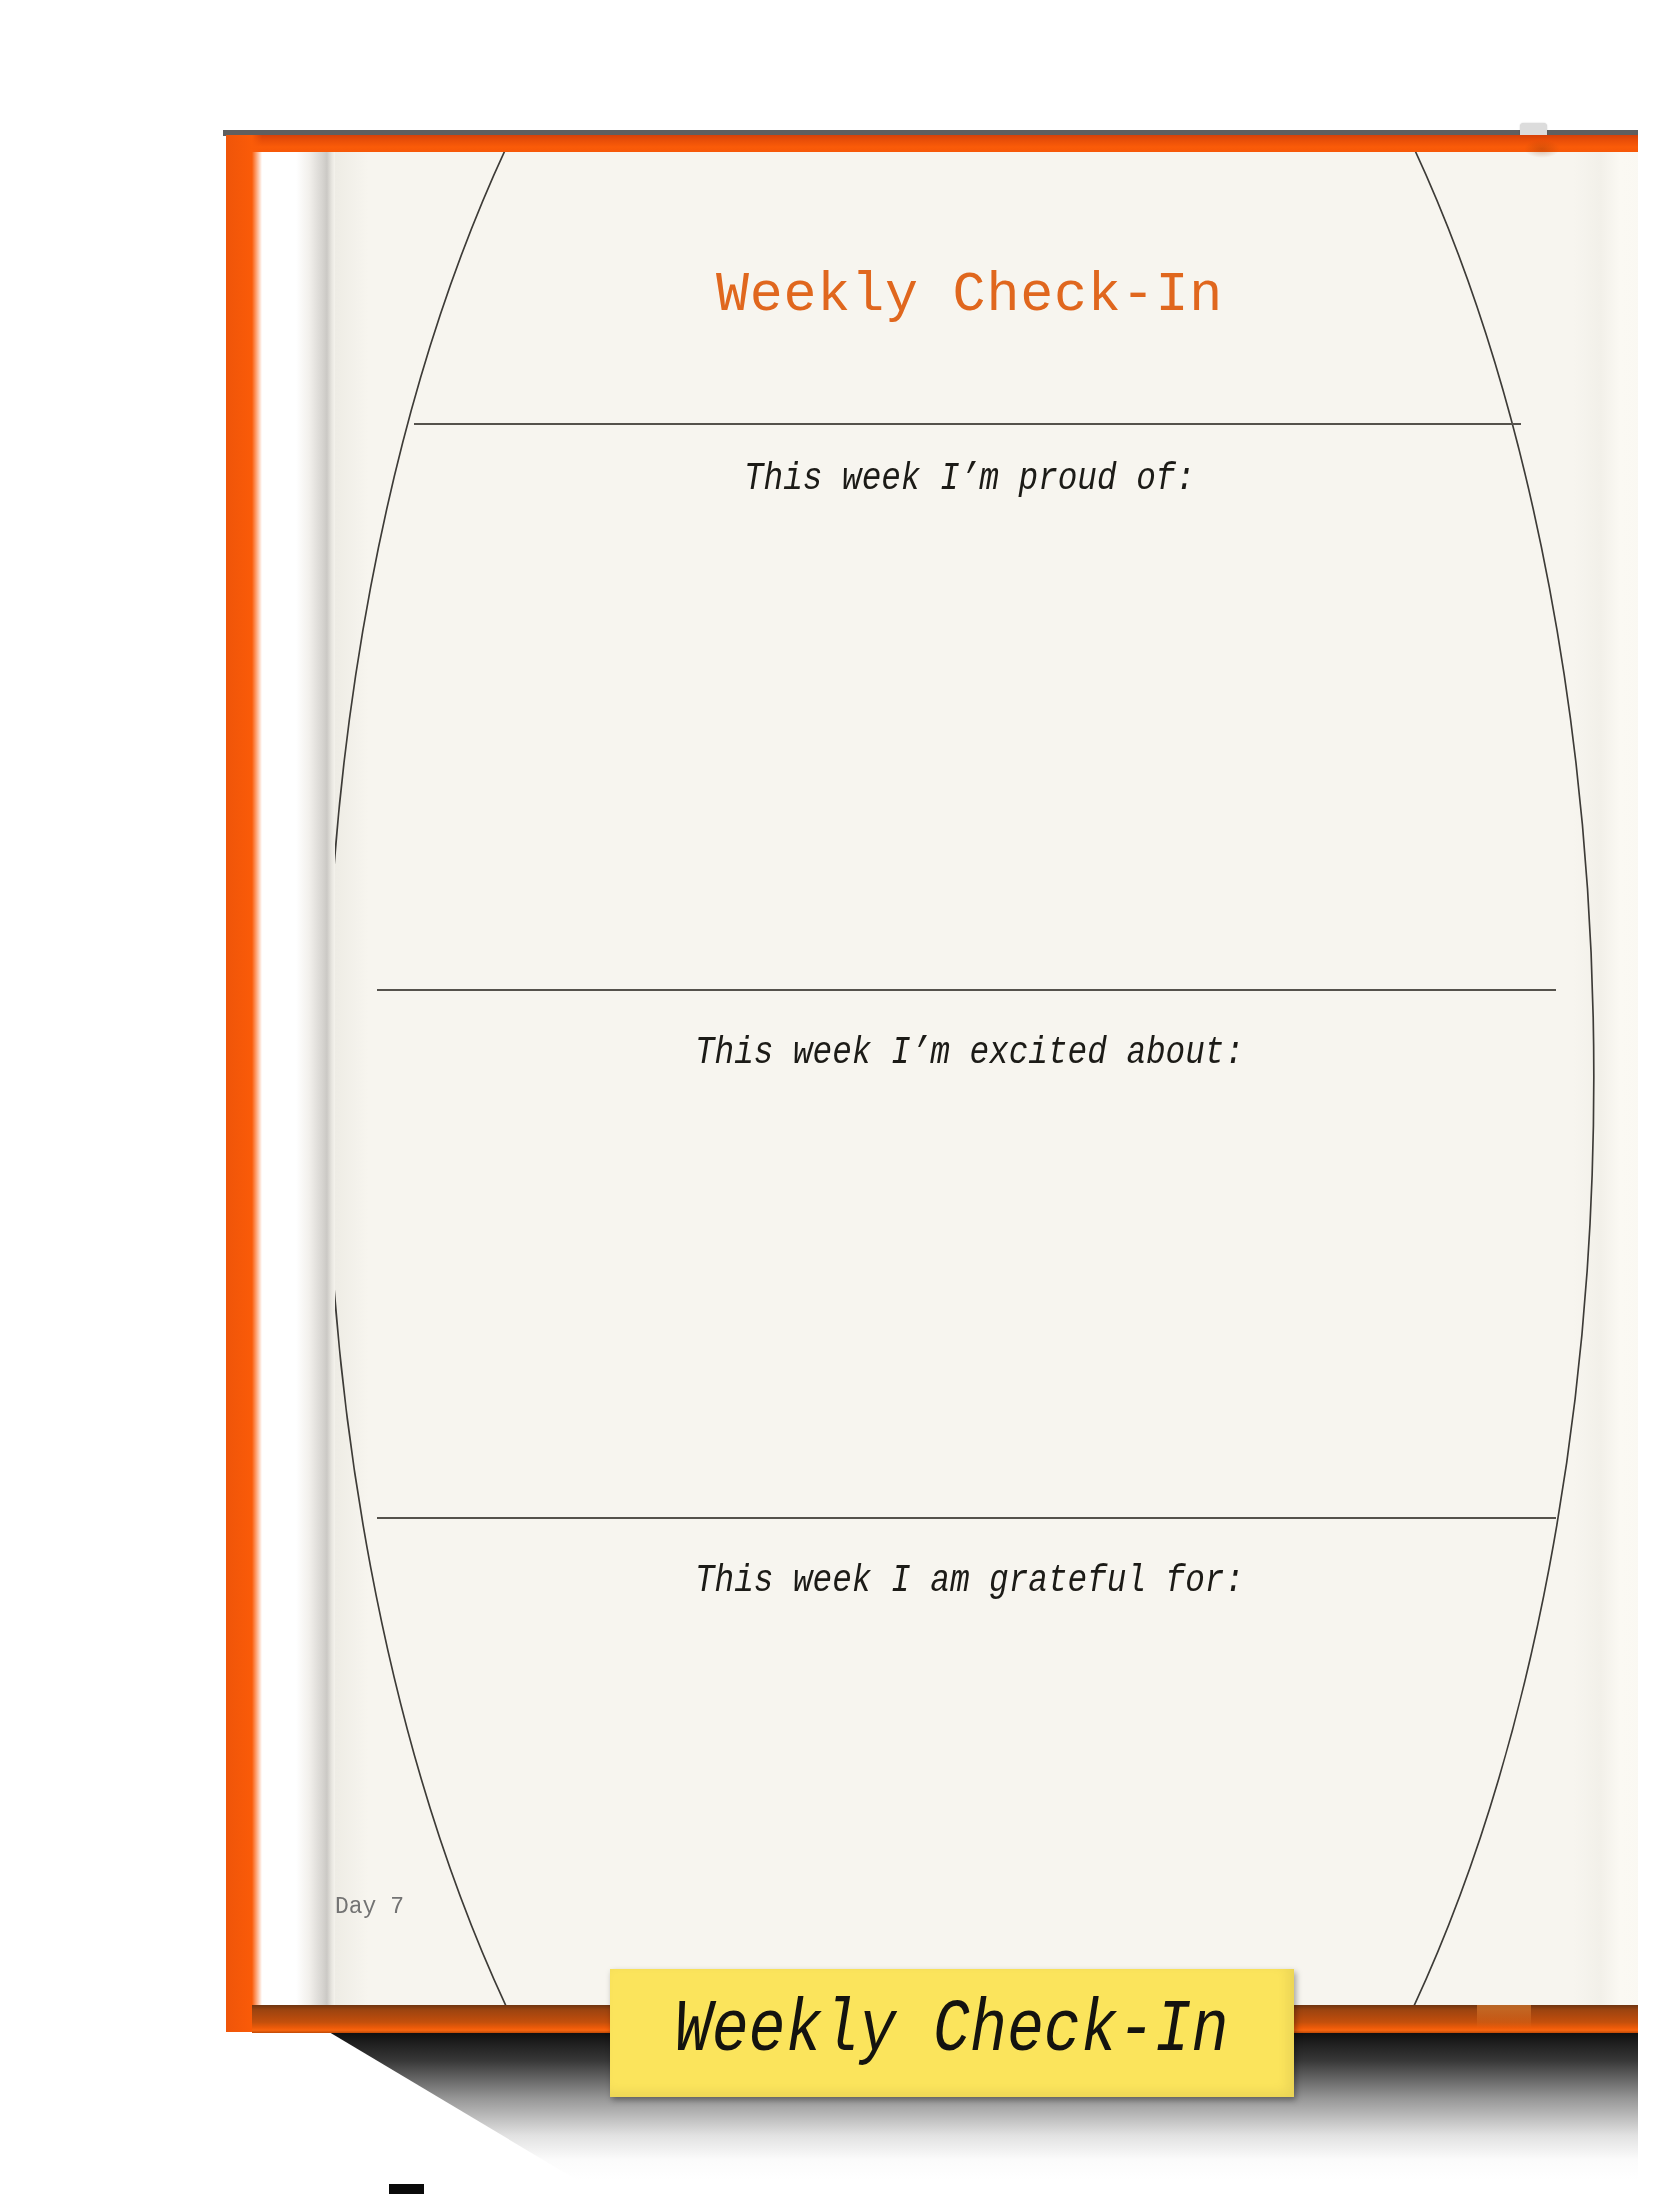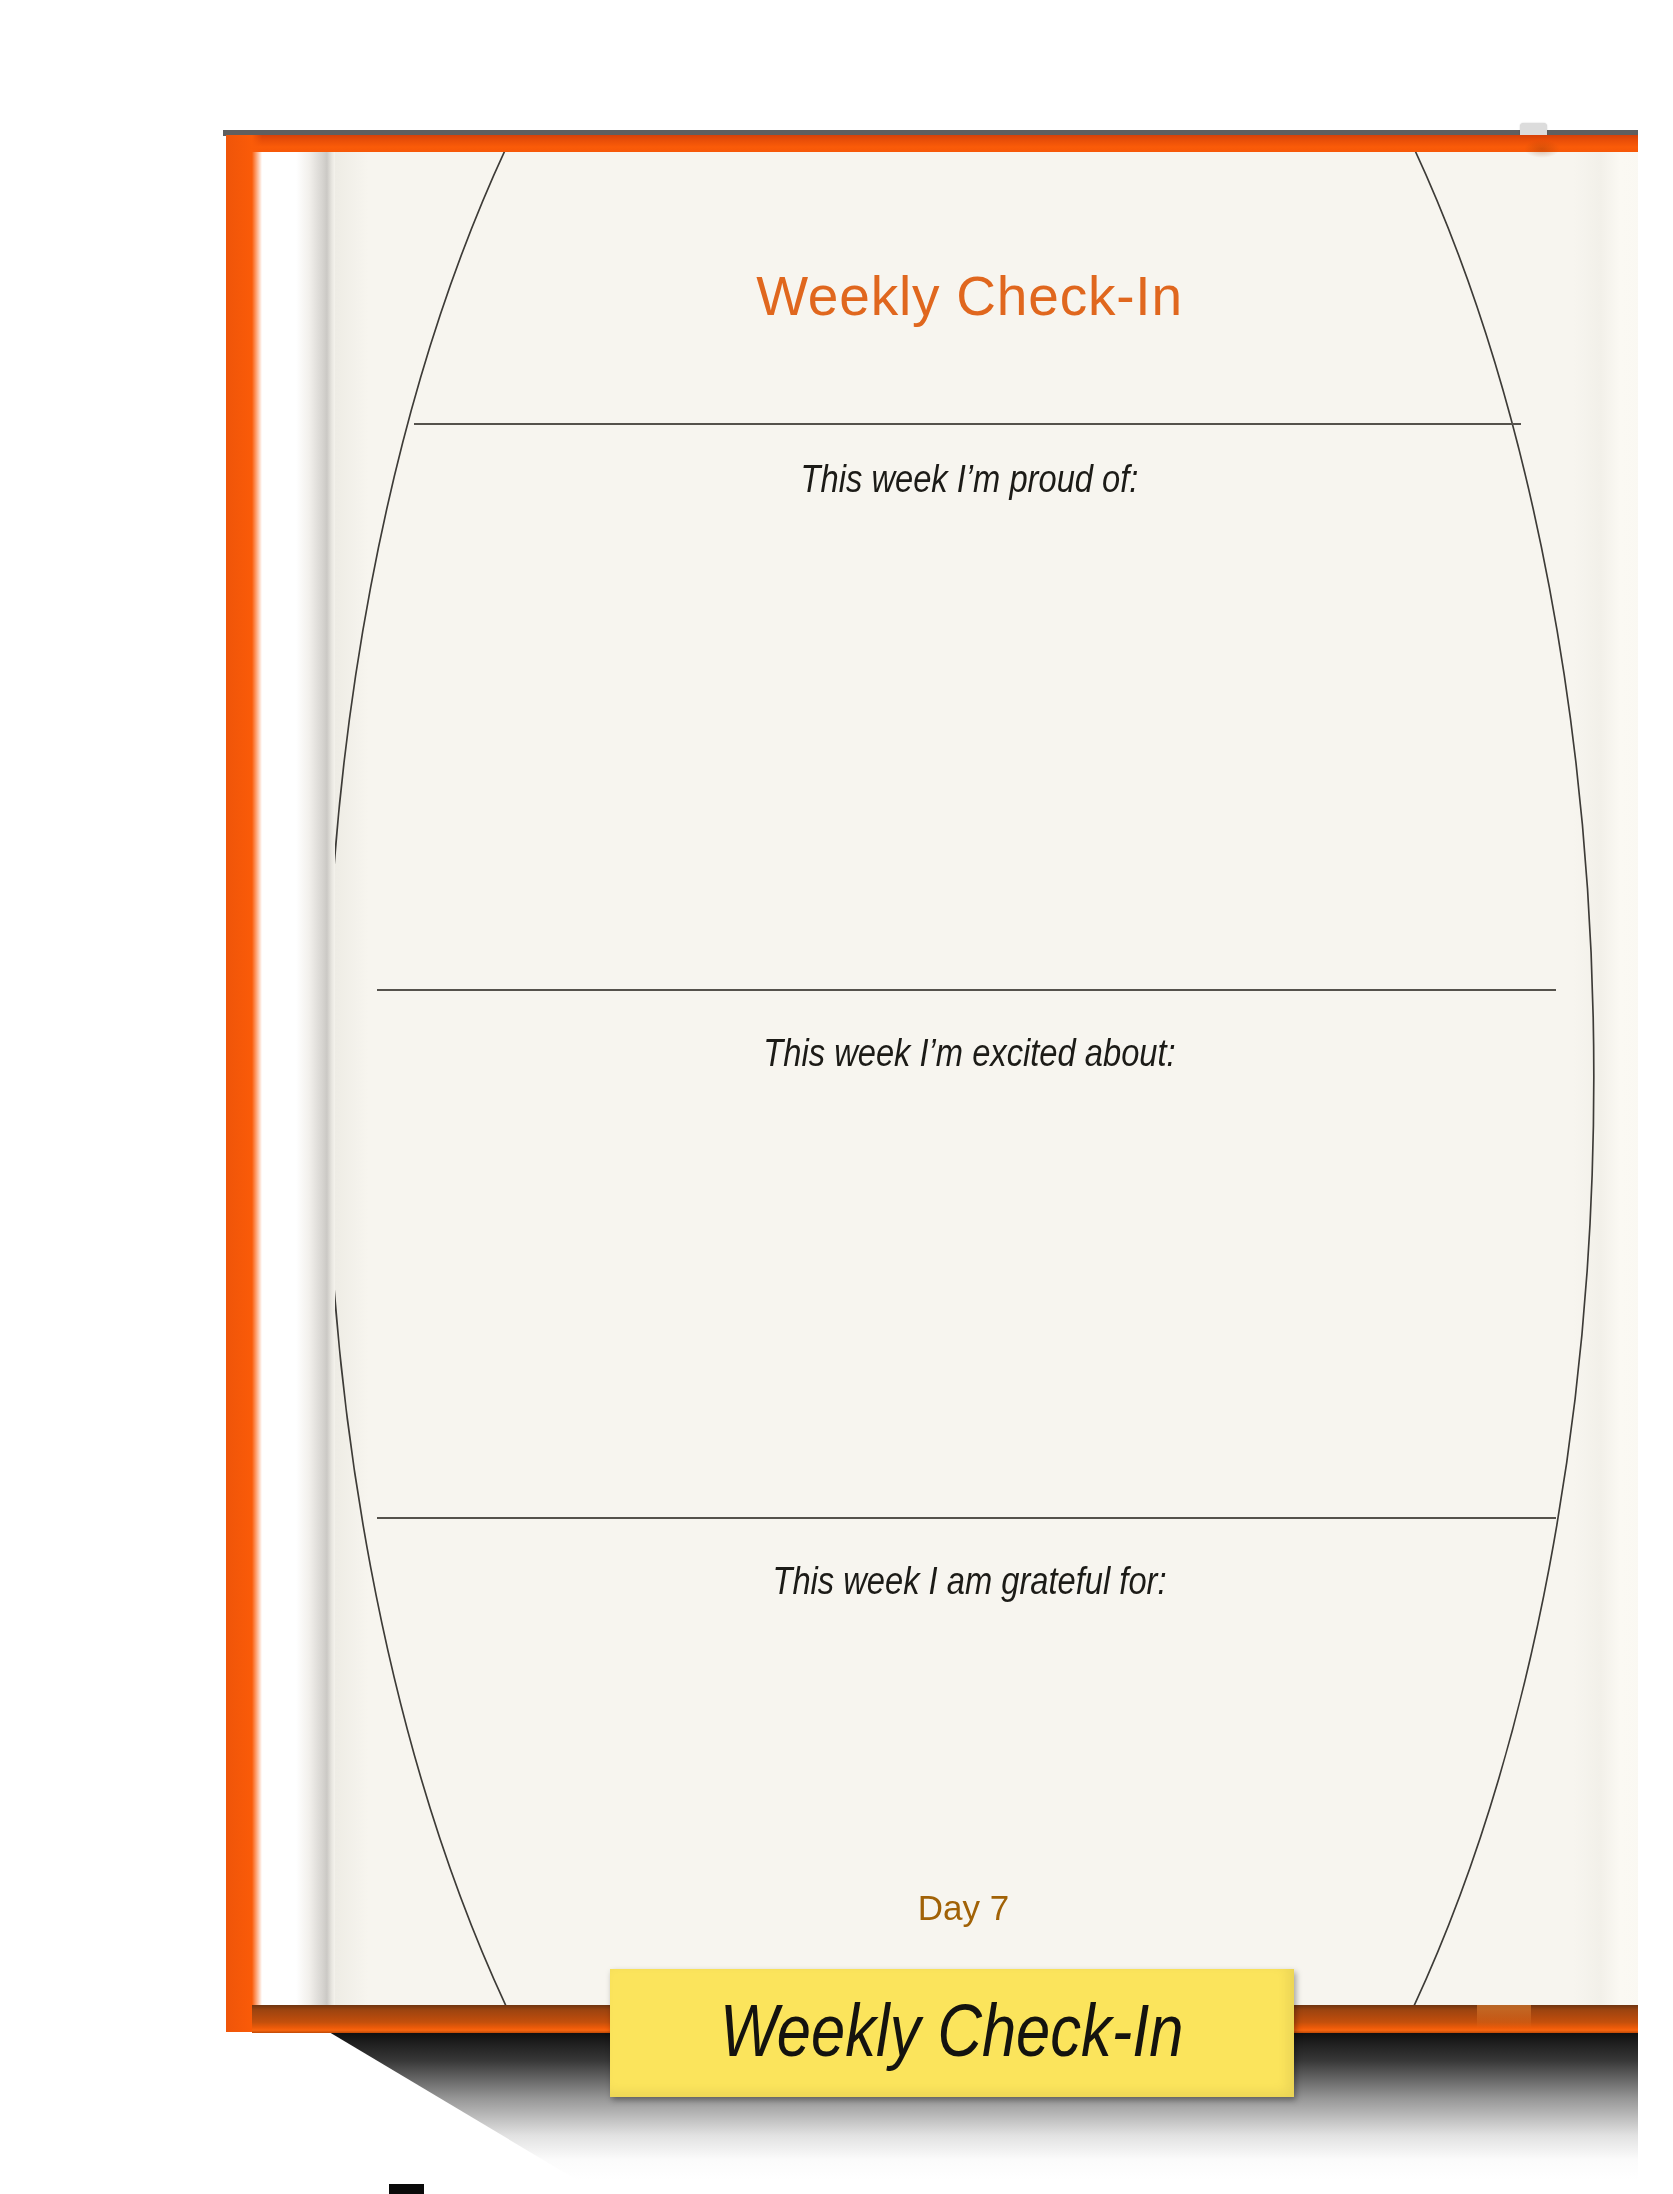--- a/index.html
+++ b/index.html
@@ -1,19 +1,19 @@
 <!DOCTYPE html>
 <html style="--cover_orange: #FA5B08; --cover_orange_dark: #B54A0D; --cover_edge_gray: #5F5F5F; --title_orange: #E0671E; --page_bg: #F7F5EF; --pages_edge_white: #FFFFFF; --tab_yellow: #FBE45C; --rule_gray: #55524C; --ink_black: #1C1B17;font-size:12px"><head>
 <meta charset="utf-8">
 <style>
   html,body { margin:0; padding:0; background:#ffffff; }
   #canvas {
     position:relative; width:1638px; height:2194px; overflow:hidden;
     background:#ffffff;
-    font-family:Liberation Sans, sans-serif;
+    font-family:Liberation Mono, monospace;
   }
   #canvas * { position:absolute; box-sizing:border-box; }
 
   
   .book-shadow {
     left:249px; top:2031px; width:1425px; height:149px; z-index:1;
     background:linear-gradient(to bottom,
       rgba(5,5,5,0.97) 0%, rgba(12,12,12,0.82) 20%,
       rgba(45,45,45,0.5) 45%, rgba(120,120,120,0.22) 70%,
       rgba(200,200,200,0.08) 86%, rgba(255,255,255,0) 100%);
@@ -67,21 +67,21 @@
     font-style:italic; font-size:38px; line-height:44px; text-align:center;
     color:var(--ink_black); transform:scaleX(0.86); transform-origin:50% 50%; }
   .prompt-1 { top:457px; }
   .prompt-2 { top:1031px; }
   .prompt-3 { top:1559px; }
   .writing-area { left:377px; width:1177px; z-index:4; background:transparent; }
   .writing-area-1 { top:521px;  height:445px; }
   .writing-area-2 { top:1094px; height:400px; }
   .writing-area-3 { top:1622px; height:241px; }
   .day-label { left:335px; top:1888px; width:1257px; z-index:4;
-    font-size:35px; line-height:39px; text-align:center; color:#a16207; }
+    font-size:23px; line-height:39px; color:#737373; }
 
   
   .section-tab { left:610px; top:1969px; width:684px; height:128px; z-index:9;
     background:var(--tab_yellow);
     box-shadow:inset -6px -4.5px 12px rgba(0,0,0,0.07), 2.3px 3px 6px rgba(0,0,0,0.35);
     display:flex; align-items:center; justify-content:center; }
   .section-tab-label { position:static; font-style:italic; font-size:75px;
     color:#14130F; transform:scaleX(0.82); padding-bottom:6px; white-space:nowrap; }
 
   .bottom-crop-mark { left:389px; top:2184px; width:35px; height:10.6px;

